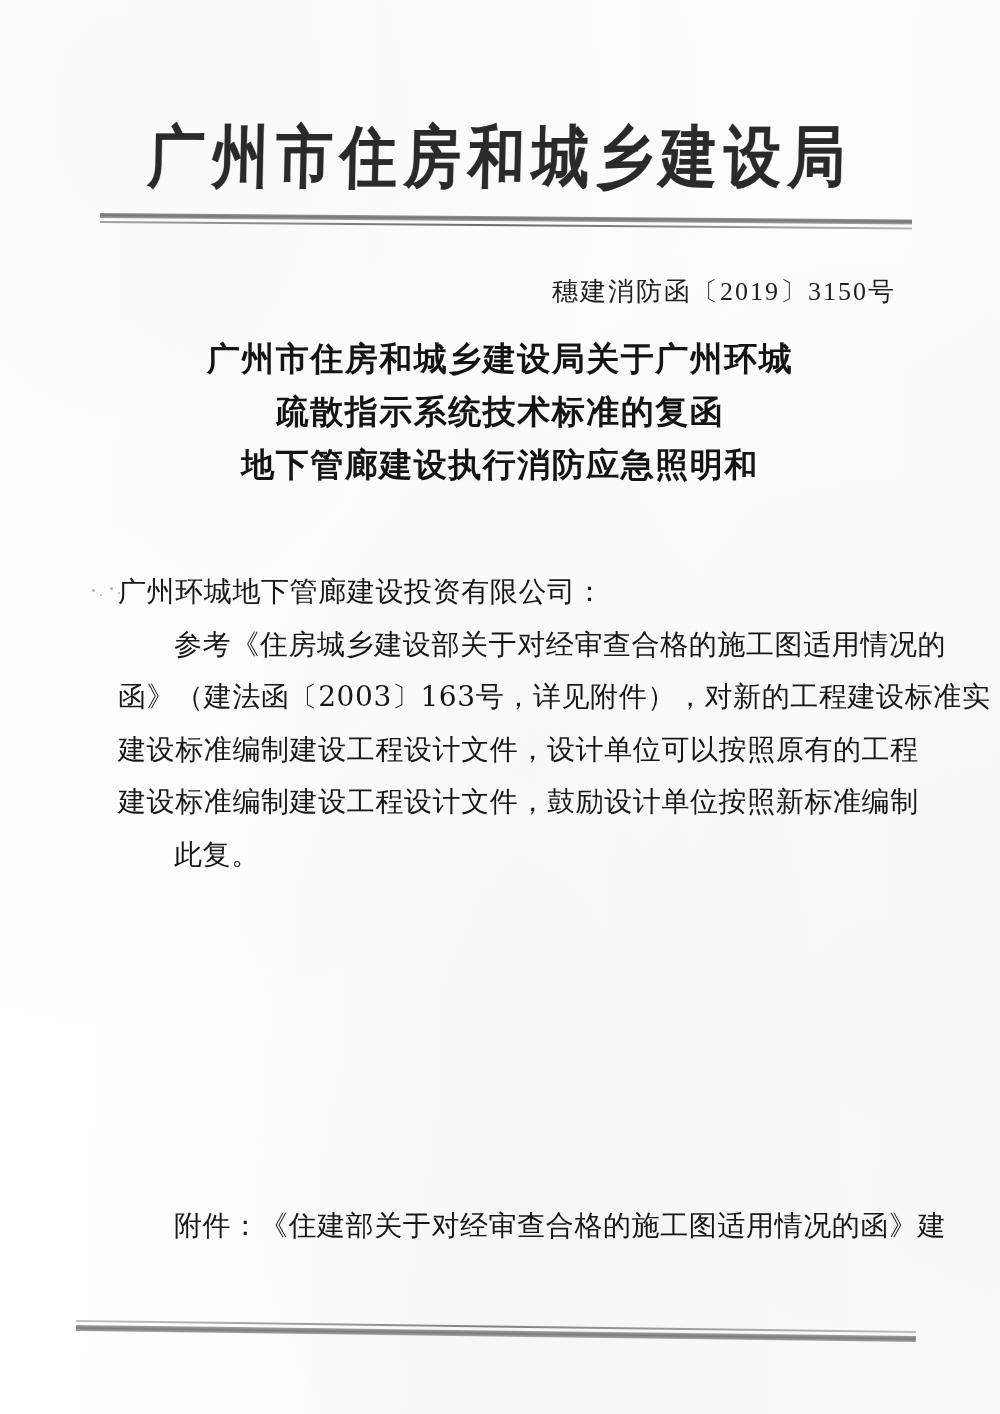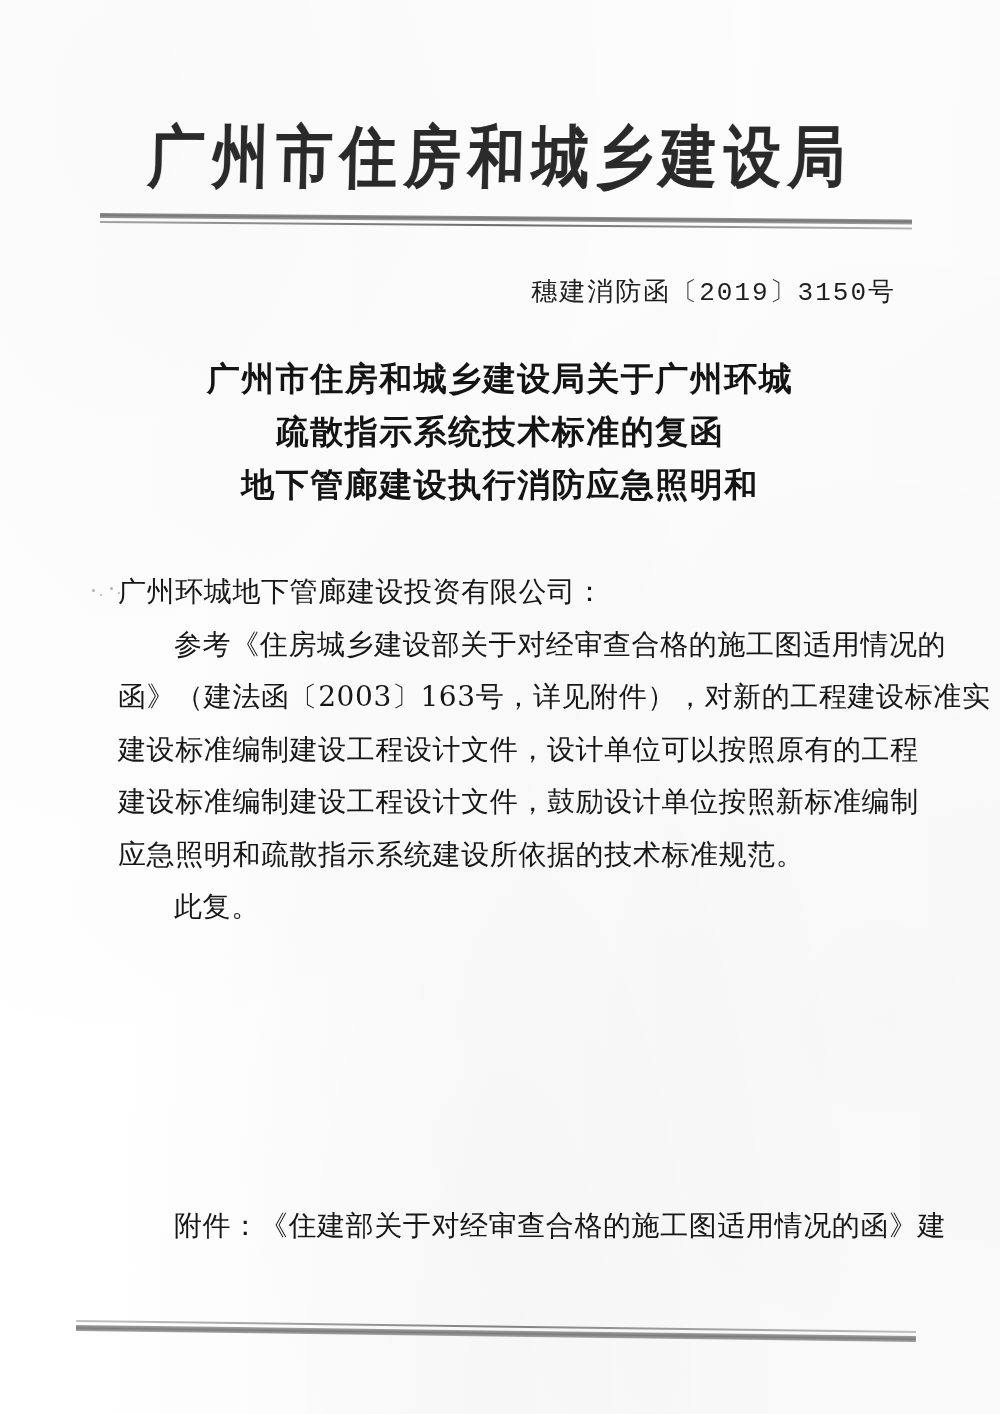--- a/index.html
+++ b/index.html
@@ -73,29 +73,29 @@
   }
 
   
   .doc-number {
     position: absolute;
     top: 274px;
     right: 104px;
     font-size: 26px;
     letter-spacing: 2px;
     color: #1f1f1f;
-    font-family: Liberation Mono, monospace;
+    font-family: Liberation Serif, serif;
     white-space: nowrap;
     margin-left: 12px;
   }
 
   
   .doc-title {
     position: absolute;
-    top: 352px;
+    top: 332px;
     left: 0;
     right: 0;
     text-align: center;
   }
   .doc-title .tline {
     font-size: 33px;
     font-weight: 700;
     letter-spacing: 1.5px;
     line-height: 53px;
     color: #141414;
@@ -185,21 +185,20 @@
   <div class="body-block">
 
     <div class="bline">广州环城地下管廊建设投资有限公司：</div>
 
 
     <div>
       <div class="bline indent">参考《住房城乡建设部关于对经审查合格的施工图适用情况的</div>
       <div class="bline">函》（建法函〔2003〕163号，详见附件），对新的工程建设标准实</div>
       <div class="bline">建设标准编制建设工程设计文件，设计单位可以按照原有的工程</div>
       <div class="bline">建设标准编制建设工程设计文件，鼓励设计单位按照新标准编制</div>
-      <div class="bline">应急照明和疏散指示系统建设所依据的技术标准规范。</div>
     </div>
 
     <div>
       <div class="bline indent">此复。</div>
     </div>
   </div>
 
   <div class="attach-block">
     <div class="bline indent">附件：《住建部关于对经审查合格的施工图适用情况的函》建</div>
   </div>

